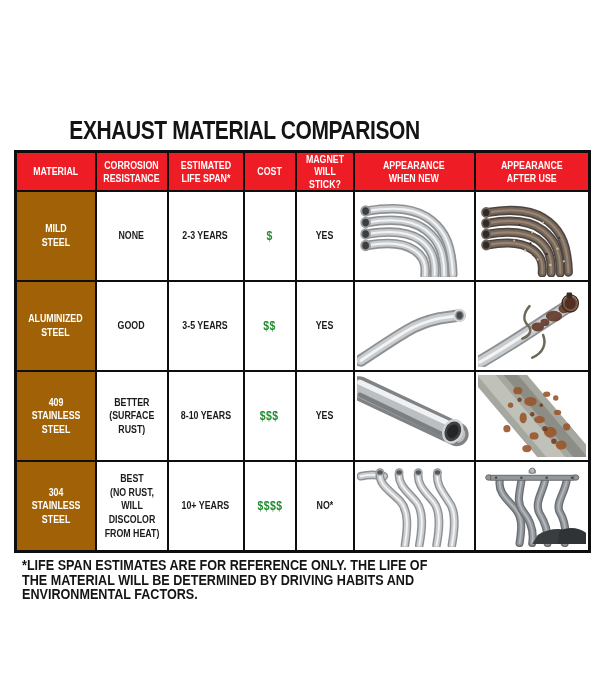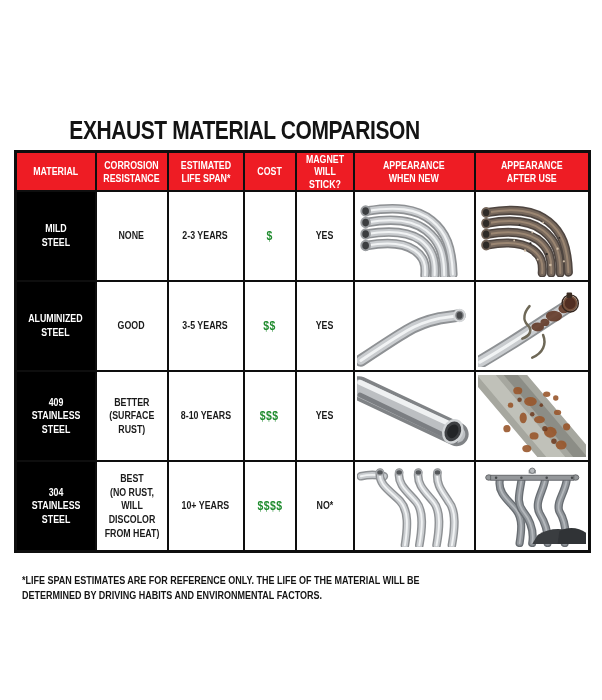--- a/index.html
+++ b/index.html
@@ -8,27 +8,27 @@
   .title{position:absolute;top:116px;left:0;right:0;text-align:center;font-weight:bold;font-size:25px;color:#141414;white-space:nowrap;}
   .title .cnd{letter-spacing:-0.5px;}
   .cnd{display:inline-block;transform:scaleX(.84);transform-origin:50% 50%;white-space:pre-line;}
   .cnd-l{display:inline-block;transform:scaleX(.9);transform-origin:0 50%;white-space:pre-line;}
 
   .tablewrap{position:absolute;top:150px;left:14px;}
   table{border-collapse:collapse;table-layout:fixed;width:574px;border:3px solid #0e0e0e;background:#fff;}
   th,td{border:2px solid #0e0e0e;text-align:center;vertical-align:middle;padding:0;}
   thead th{height:37px;background:#ee1c24;color:#ffffff;font-size:10.5px;font-weight:bold;line-height:1.18;}
   tbody td{height:84px;font-weight:bold;color:#1a1a1a;font-size:10.5px;line-height:1.3;}
-  td.mat{background:#000000;color:#ffffff;}
+  td.mat{background:#a16207;color:#ffffff;}
   td.cost{color:#1f8b2e;font-size:12.5px;letter-spacing:.5px;}
   td.photo{padding:2px;background:#fff;}
   .imgbox{width:100%;height:82px;}
   svg.ph{width:100%;height:100%;display:block;}
 
-  .foot{position:absolute;top:574px;left:22px;right:6px;font-weight:bold;font-size:10px;color:#141414;}
+  .foot{position:absolute;top:558px;left:22px;right:6px;font-weight:bold;font-size:14px;color:#141414;}
   .foot div{line-height:14.5px;white-space:nowrap;}
 
   
   .ph use{fill:none;stroke-linecap:round;stroke-linejoin:round;}
   .cb{stroke:#8e9194}.cm{stroke:#c9cccf}.ch{stroke:#f1f3f4}
   .rb{stroke:#4e4540}.rm{stroke:#77685c}.rh{stroke:#9b8672}
   .sb{stroke:#686d72}.sm{stroke:#90959a}.sh{stroke:#b4b8bc}
   .eb{stroke:#808386}.em{stroke:#bcbfc2}.eh{stroke:#eff1f2}.ed{stroke:#5f6266}
   .fb{stroke:#a6a79f}.fm{stroke:#c4c5bd}.fd{stroke:#868780}
   .w2{stroke-width:2}.w22{stroke-width:2.2}.w3{stroke-width:3}.w35{stroke-width:3.5}

